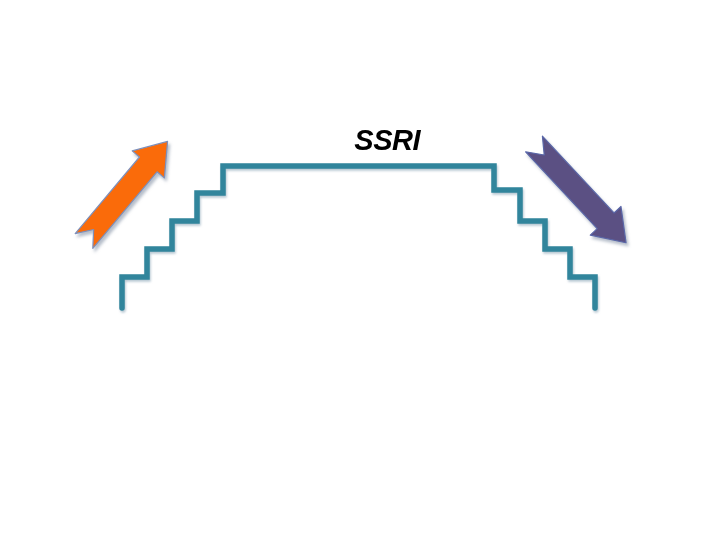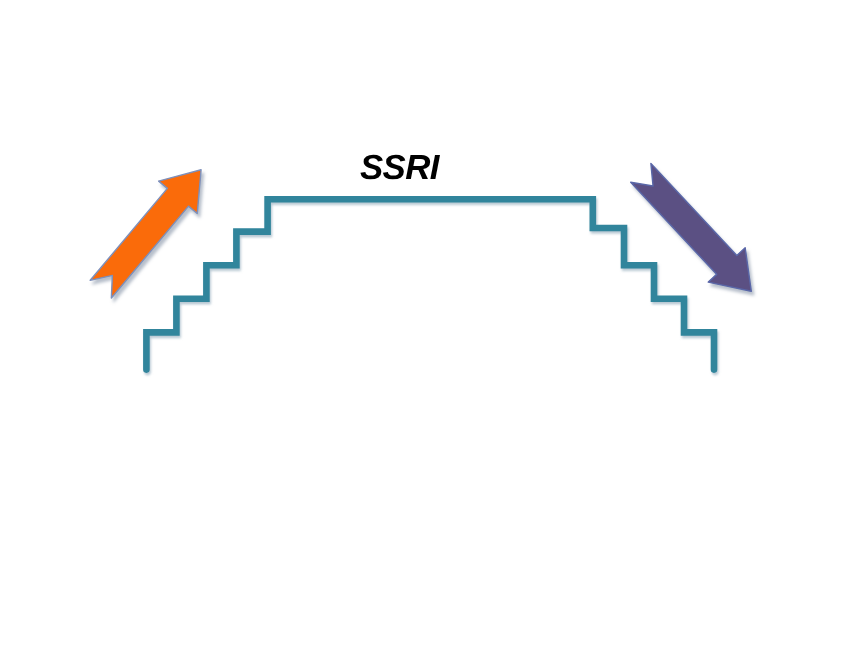--- a/index.html
+++ b/index.html
@@ -47,21 +47,21 @@
     stroke: var(--down-arrow-outline, #5A67A8);
     stroke-width: 1.2;
     stroke-linejoin: round;
   }
   .plateau-label {
     position: absolute;
     left: 300px;
     top: 125px;
     width: 120px;
     height: 30px;
-    text-align: left;
+    text-align: right;
     font-size: 29px;
     line-height: 30px;
     font-weight: bold;
     font-style: italic;
     letter-spacing: -0.5px;
     color: var(--label-text, #000000);
   }
 </style>
 </head>
 <body>

